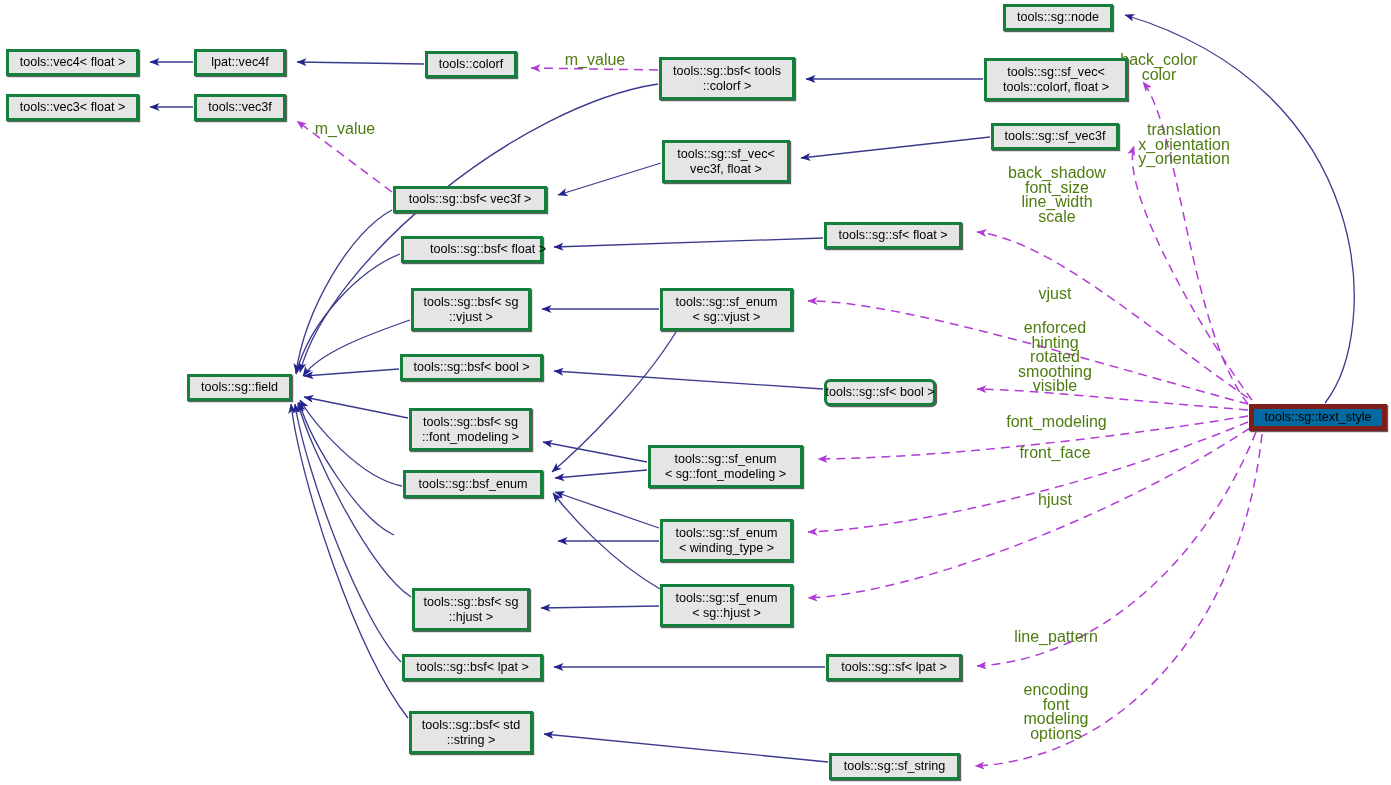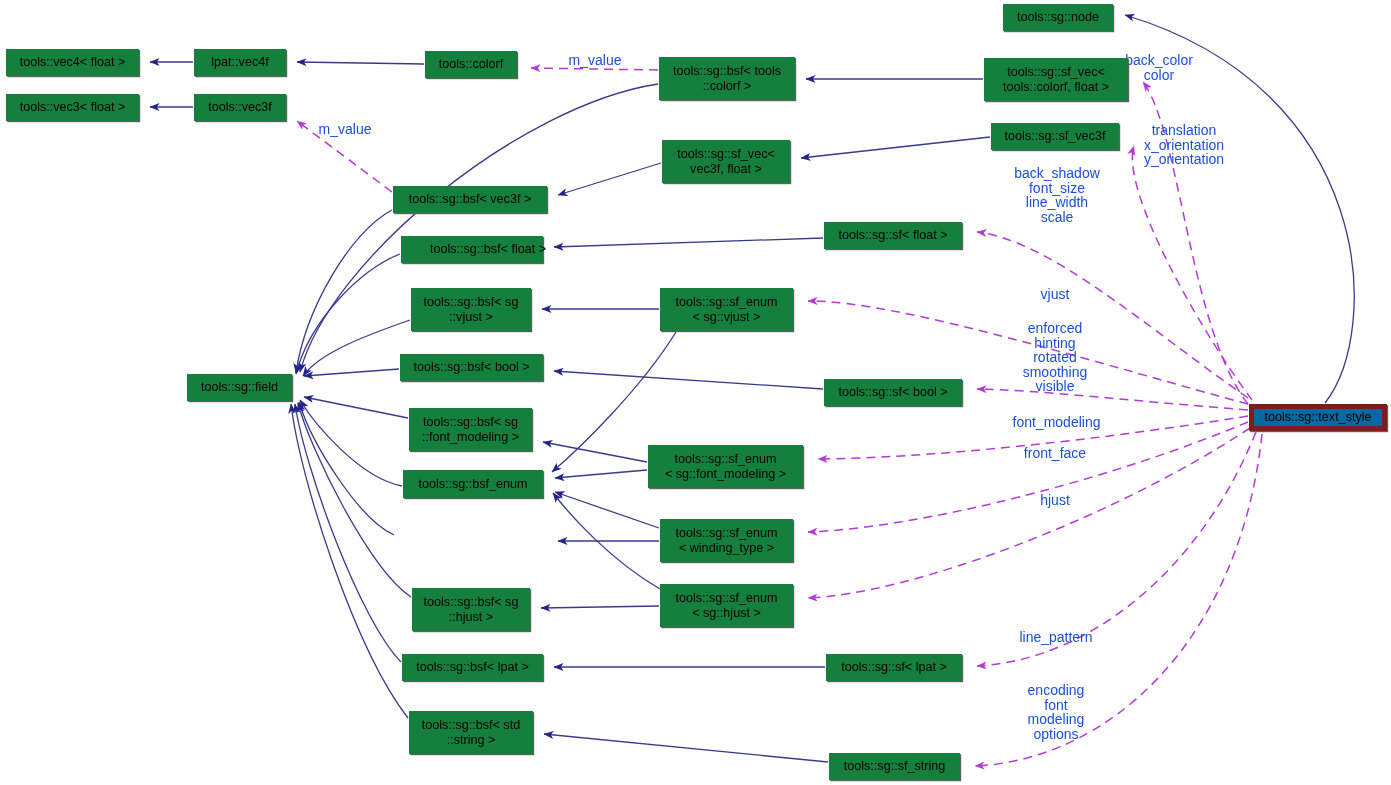--- a/index.html
+++ b/index.html
@@ -21,41 +21,41 @@
     left: 0;
     top: 0;
     width: 1391px;
     height: 785px;
     pointer-events: none;
   }
   .node {
     position: absolute;
     box-sizing: border-box;
     border: 3px solid #15803d;
-    background: #15803d;
+    background: #e5e5e5;
     color: #000000;
     font-size: 12.6px;
     line-height: 14.5px;
     text-align: center;
     display: flex;
     align-items: center;
     justify-content: center;
     white-space: pre;
     box-shadow: 1.2px 1.2px 0 0 #606060;
     z-index: 5;
   }
   .node.root {
     background: #0369a1;
     border: 5px solid #7f1d1d;
   }
   .edge-label {
     position: absolute;
-    font-size: 14px;
+    font-size: 16px;
     line-height: 14.6px;
-    color: #1d4ed8;
+    color: #4d7c0f;
     text-align: center;
     white-space: pre;
     z-index: 4;
   }
 </style>
 </head>
 <body>
 
 <div id="diagram">
 
@@ -174,21 +174,21 @@
 vec3f, float &gt;</div>
   <div class="node" style="left:991px;top:123px;width:128px;height:27px;">tools::sg::sf_vec3f</div>
   <div class="node" style="left:393px;top:186px;width:154px;height:27px;">tools::sg::bsf&lt; vec3f &gt;</div>
   <div class="node" style="left:401px;top:236px;width:142px;height:27px;padding-left:32px;">tools::sg::bsf&lt; float &gt;</div>
   <div class="node" style="left:824px;top:222px;width:138px;height:27px;">tools::sg::sf&lt; float &gt;</div>
   <div class="node" style="left:411px;top:288px;width:120px;height:43px;">tools::sg::bsf&lt; sg
 ::vjust &gt;</div>
   <div class="node" style="left:660px;top:288px;width:133px;height:43px;">tools::sg::sf_enum
 &lt; sg::vjust &gt;</div>
   <div class="node" style="left:400px;top:354px;width:143px;height:27px;">tools::sg::bsf&lt; bool &gt;</div>
-  <div class="node" style="left:824px;top:379px;width:138px;height:27px;">tools::sg::sf&lt; bool &gt;</div>
+  <div class="node" style="left:824px;top:379px;width:112px;height:27px;border-radius:6px;">tools::sg::sf&lt; bool &gt;</div>
   <div class="node" style="left:187px;top:374px;width:105px;height:27px;">tools::sg::field</div>
   <div class="node" style="left:409px;top:408px;width:123px;height:43px;">tools::sg::bsf&lt; sg
 ::font_modeling &gt;</div>
   <div class="node" style="left:648px;top:445px;width:155px;height:43px;">tools::sg::sf_enum
 &lt; sg::font_modeling &gt;</div>
   <div class="node" style="left:403px;top:470px;width:140px;height:28px;">tools::sg::bsf_enum</div>
   <div class="node" style="left:660px;top:519px;width:133px;height:43px;">tools::sg::sf_enum
 &lt; winding_type &gt;</div>
   <div class="node" style="left:412px;top:588px;width:118px;height:43px;">tools::sg::bsf&lt; sg
 ::hjust &gt;</div>

